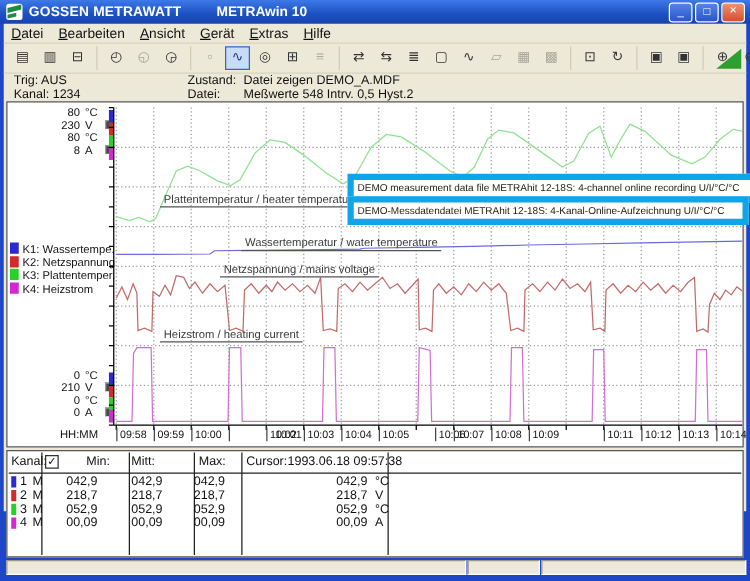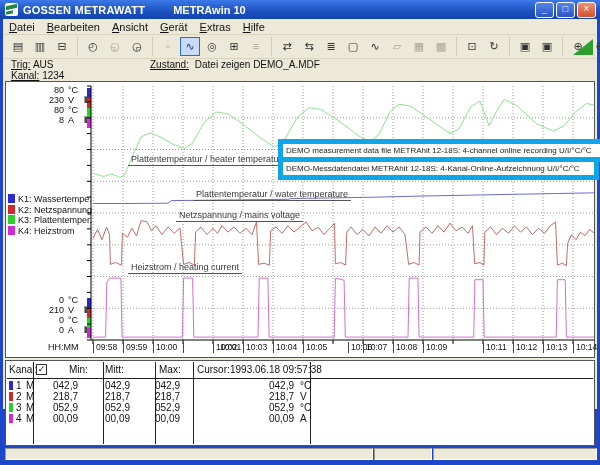--- a/index.html
+++ b/index.html
@@ -23,21 +23,21 @@
   .toolbar{position:absolute;left:0;top:16px;width:100%;height:23px;display:flex;align-items:center;border-bottom:1px solid #d8d4c0;}
   .tgroup{display:flex;margin-left:4px;padding-right:4px;border-right:1px solid #d0ccb8;}
   .tool-btn{width:18px;height:17px;margin:0 1px;font-size:11px;line-height:16px;text-align:center;color:#333;
     border:1px solid transparent;background:transparent;}
   .tool-btn.disabled{color:#aaa69a;}
   .tool-btn.active{border:1px solid #316ac5;background:#c8dcf8;color:#1a3c8c;}
   .tool-tri{position:absolute;right:4px;bottom:3px;width:0;height:0;border-left:20px solid transparent;border-bottom:16px solid #2e9e2e;}
   .infobar{position:absolute;left:0;top:39px;width:100%;height:23px;font-size:10px;color:#111;}
   .inf-l{position:absolute;left:8px;top:1px;line-height:11px;}
   .inf-r{position:absolute;left:147px;top:1px;line-height:11px;}
-  .inf-lab{display:inline-block;text-decoration:underline;}
+  .inf-lab{display:inline-block;}
   .inf-r .inf-lab{width:42px;}
   
   .chartpanel{position:absolute;left:2px;top:62px;width:590px;height:277px;background:#fff;border:1px solid #555;box-sizing:border-box;}
   .yaxis{position:absolute;left:28px;width:58px;}
   .yaxis.top{top:3px;} .yaxis.bot{top:213px;}
   .yrow{display:flex;height:10px;font-size:9px;line-height:10px;color:#111;}
   .ynum{width:30px;text-align:right;}
   .yunit{width:16px;margin-left:4px;}
   .yflag{width:7px;height:7px;margin-top:1px;background:#4a4a4a;box-shadow:inset 1px 1px 0 #9a9a9a;}
   .legend{position:absolute;left:2px;top:112px;}
@@ -142,20 +142,22 @@
     <div class="infobar">
       <div class="inf-l">
         <div><span class="inf-lab">Trig:</span>
              <span>AUS</span></div>
         <div><span class="inf-lab">Kanal:</span>
              <span>1234</span></div>
       </div>
       <div class="inf-r">
         <div><span class="inf-lab">Zustand:</span>
              <span>Datei zeigen DEMO_A.MDF</span></div>
+        <div><span class="inf-lab">Datei:</span>
+             <span>Meßwerte 548  Intrv. 0,5  Hyst.2</span></div>
       </div>
     </div>
 
     <div class="chartpanel">
       <div class="yaxis top">
         <div class="yrow">
             <span class="ynum">80</span>
             <span class="yunit">°C</span>
           </div>
         <div class="yrow">
@@ -291,21 +293,21 @@
             <line x1="336" y1="256" x2="336" y2="260"></line>
             <line x1="366" y1="256" x2="366" y2="260"></line>
             <line x1="396" y1="256" x2="396" y2="260"></line>
             <line x1="426" y1="256" x2="426" y2="260"></line>
             <line x1="456" y1="256" x2="456" y2="260"></line>
             <line x1="486" y1="256" x2="486" y2="260"></line>
           </g>
         </svg>
 
       <div class="curve-label cl-1">Plattentemperatur / heater temperature</div>
-      <div class="curve-label cl-2">Plattentemperatur / water temperature</div>
+      <div class="curve-label cl-2">Wassertemperatur / water temperature</div>
       <div class="curve-label cl-3">Netzspannung / mains voltage</div>
       <div class="curve-label cl-4">Heizstrom / heating current</div>
 
       <div class="anno an-1">DEMO measurement data file METRAhit 12-18S: 4-channel online recording U/I/°C/°C</div>
       <div class="anno an-2">DEMO-Messdatendatei METRAhit 12-18S: 4-Kanal-Online-Aufzeichnung U/I/°C/°C</div>
 
       <div class="xlabel">HH:MM</div>
       <div id="xticks">
           <span class="xtick" style="left: 87px;">09:58</span>
           <span class="xtick" style="left: 117px;">09:59</span>

